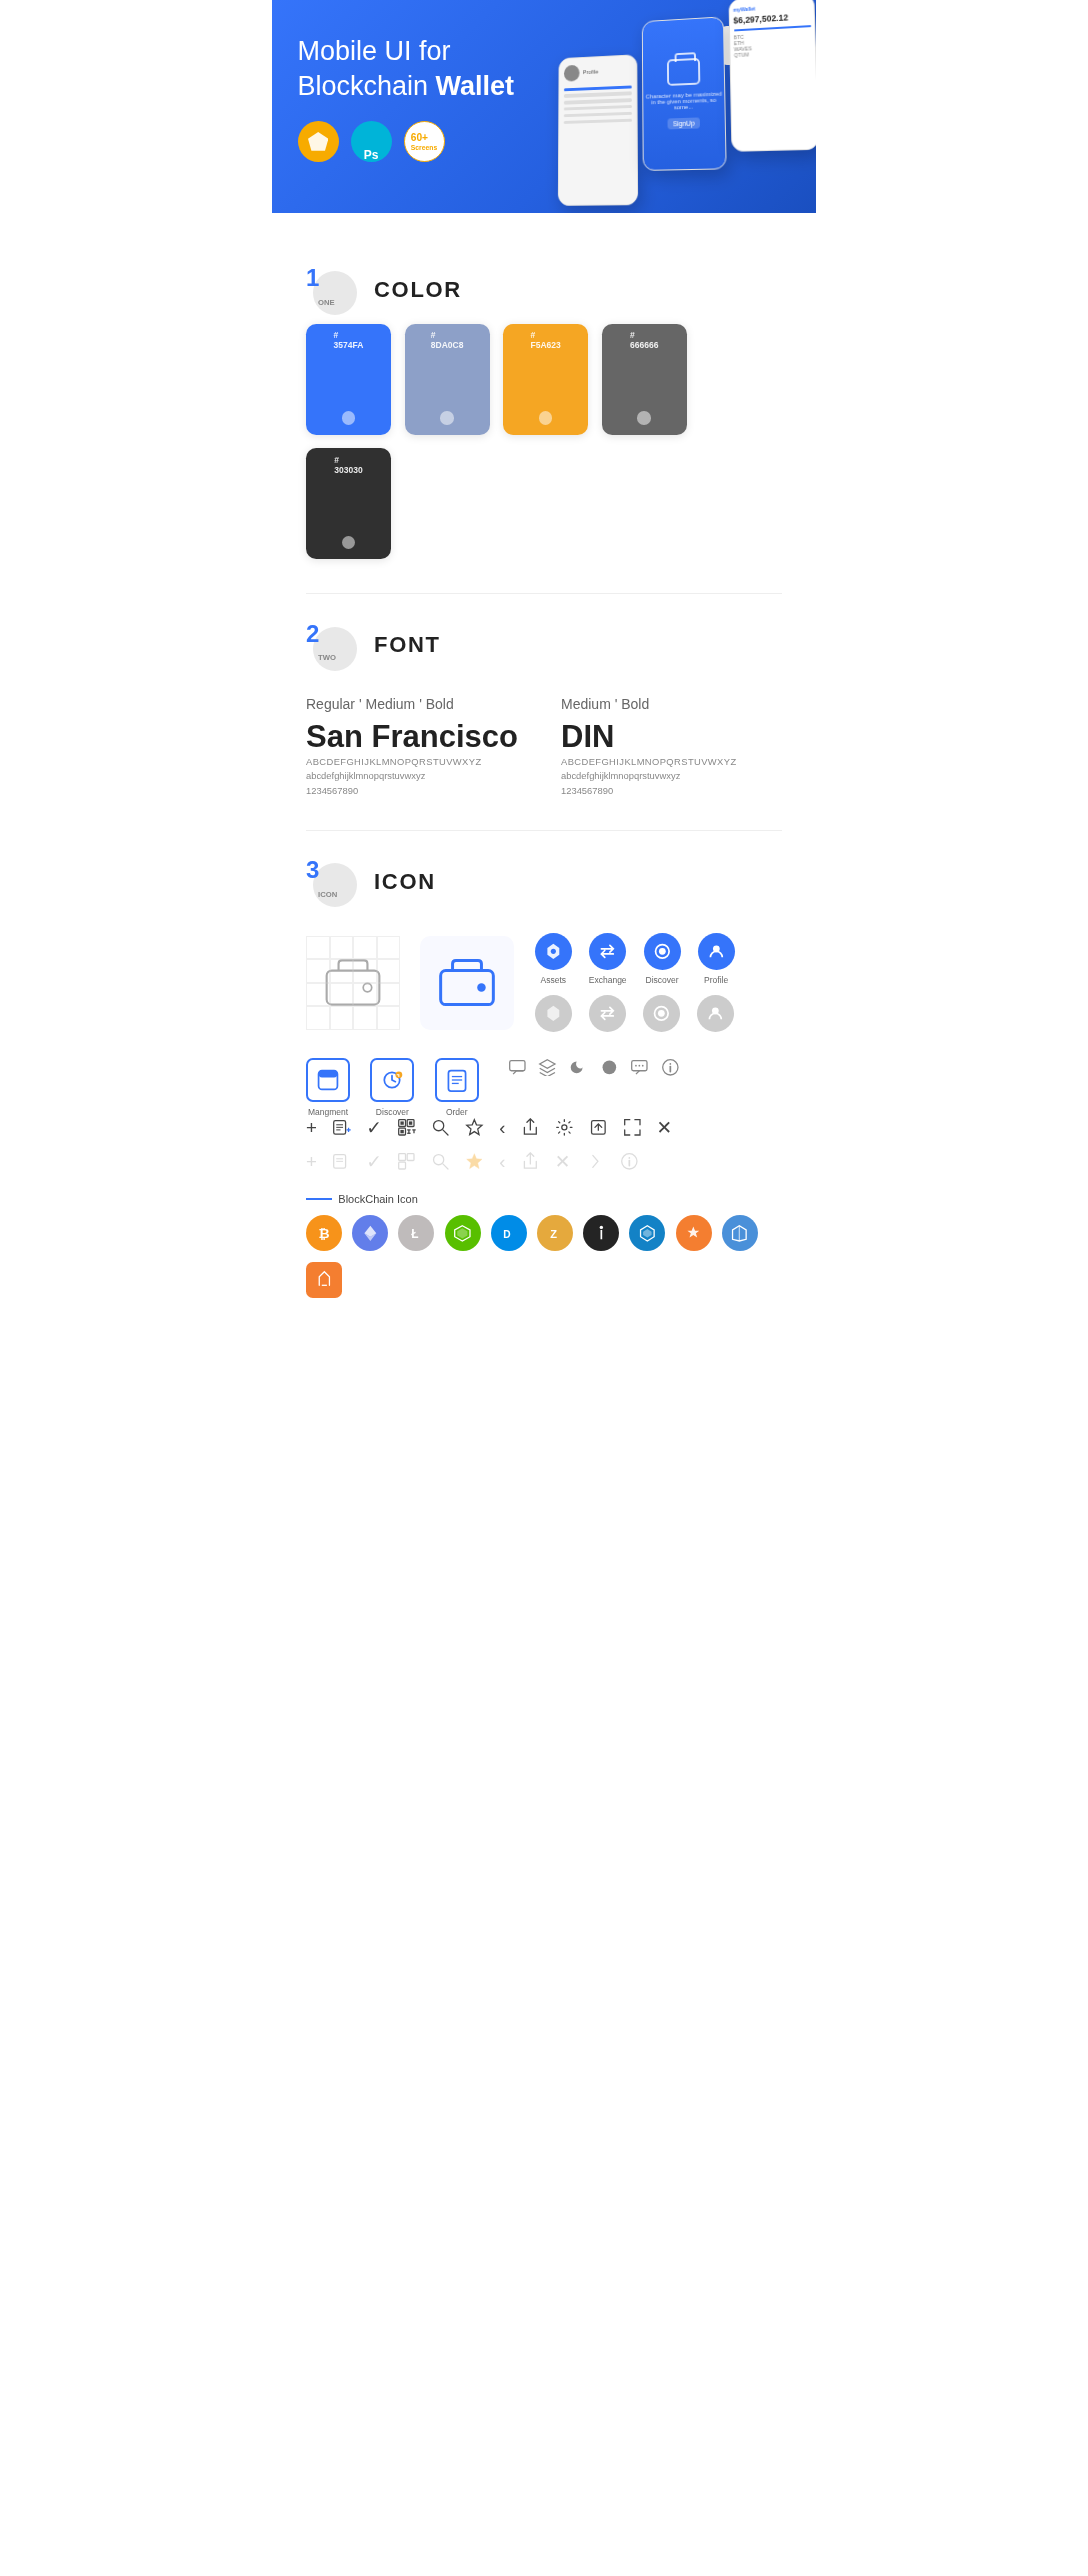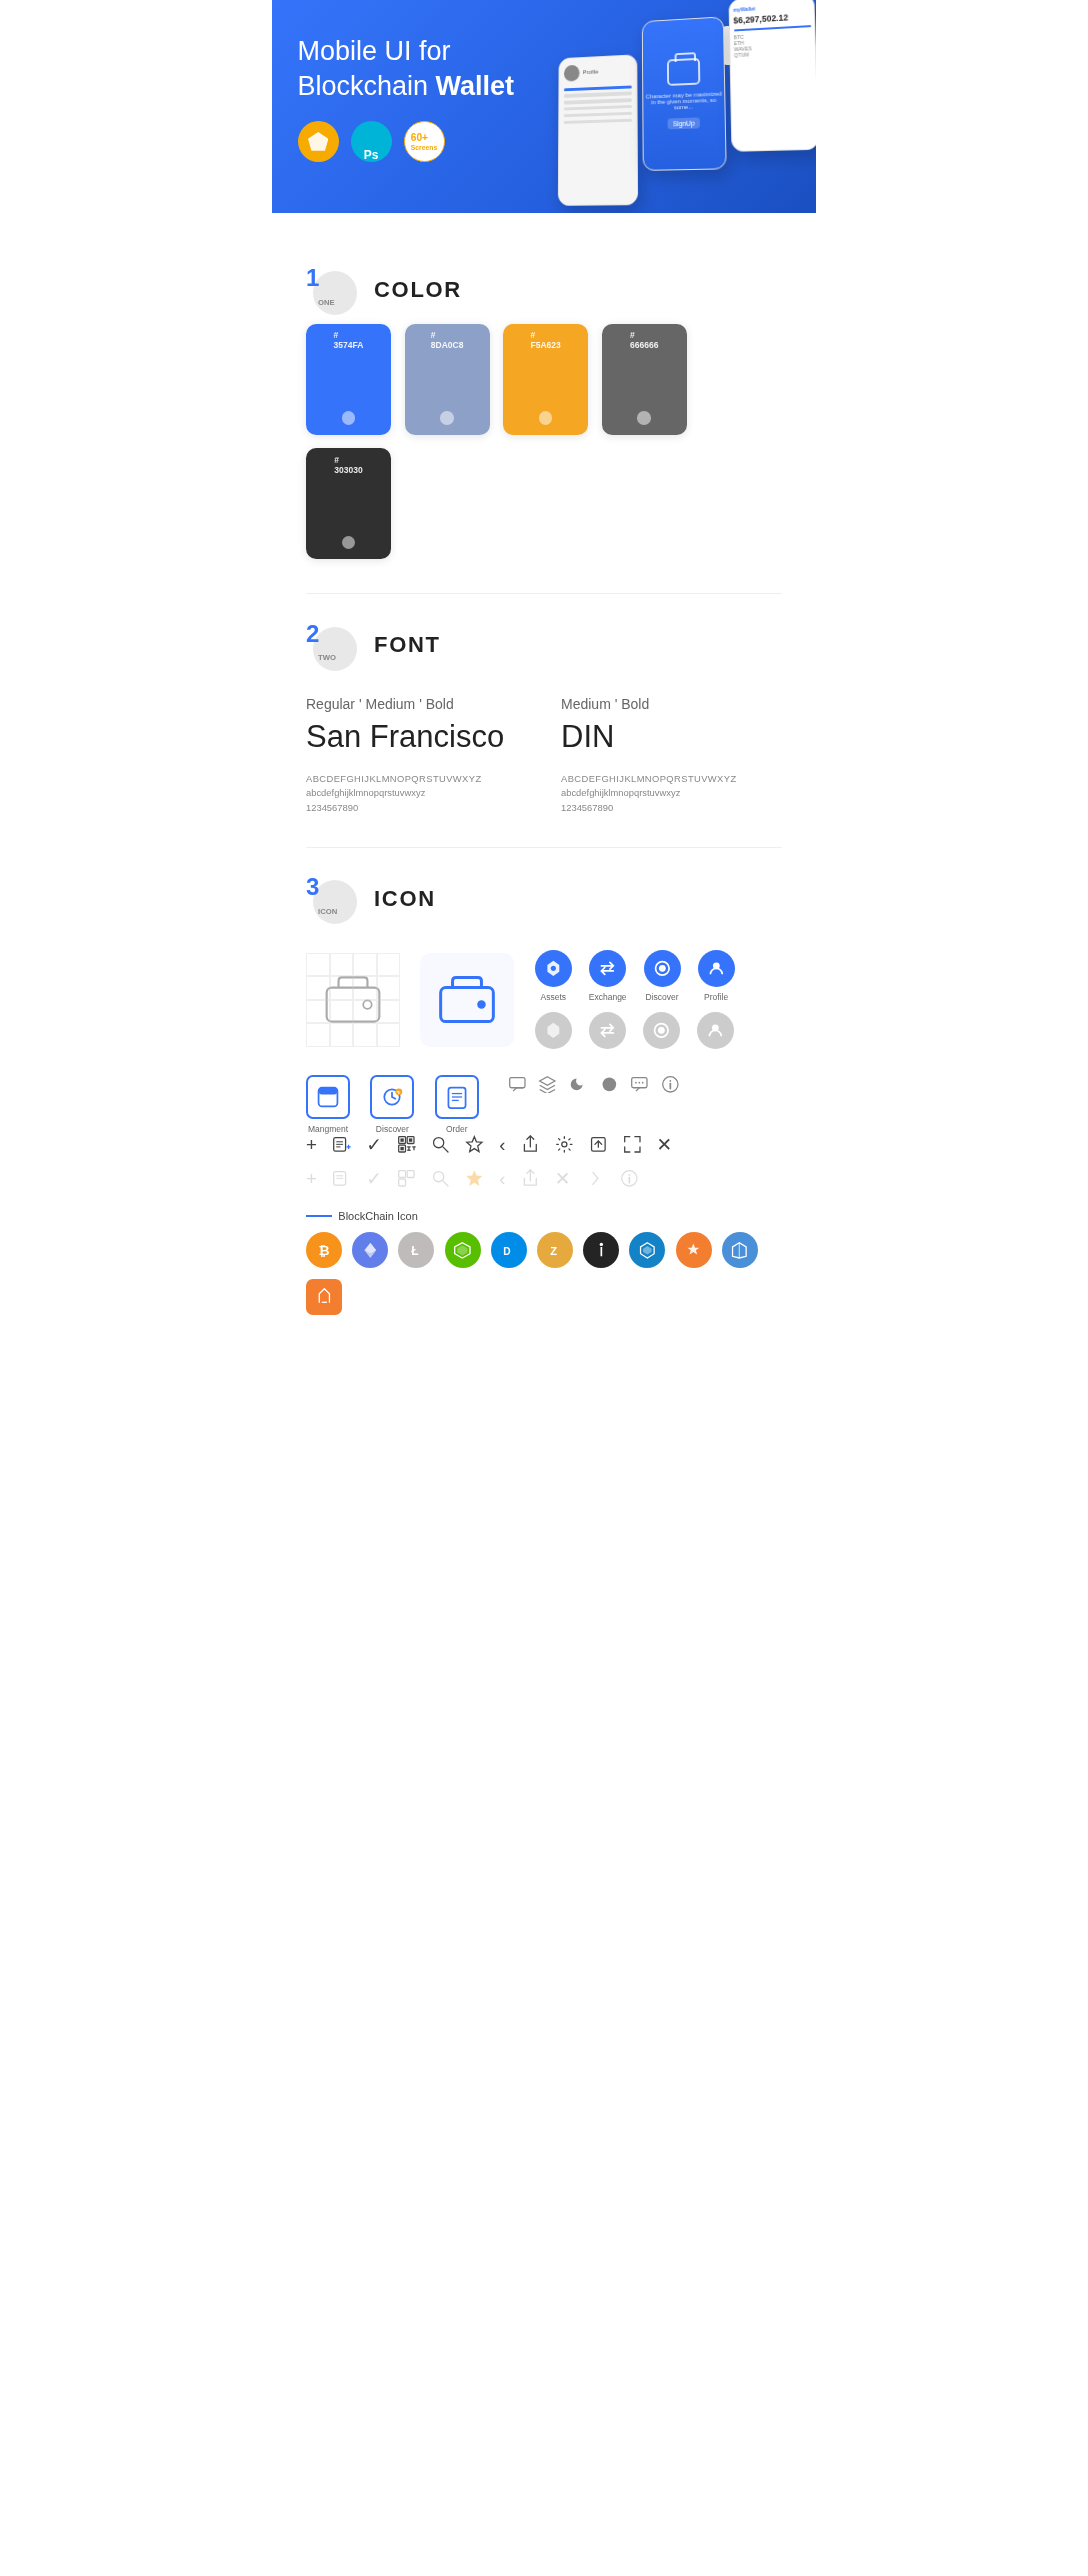--- a/index.html
+++ b/index.html
@@ -143,21 +143,21 @@
     .color-dot {
       width: 13.6px;
       height: 13.6px;
       border-radius: 50%;
       background: rgba(255,255,255,0.5);
     }
 
     
     .font-section { margin-bottom: 34px; }
     .font-styles { color: #666; font-size: 14px; margin-bottom: 6.8px; }
-    .font-name { font-size: 31px; font-weight: 400; color: #222; margin-bottom: 18px; }
+    .font-name { font-size: 31px; font-weight: 700; color: #222; margin-bottom: 1px; }
     .font-name.din { font-family: 'DIN', 'Arial Narrow', sans-serif; }
     .font-uppercase { color: #888; font-size: 9.4px; letter-spacing: 0.4px; margin-bottom: 3.4px; }
     .font-lowercase { color: #888; font-size: 9.4px; margin-bottom: 3.4px; }
     .font-numbers { color: #888; font-size: 9.4px; }
     .font-grid {
       display: grid;
       grid-template-columns: 1fr 1fr;
       gap: 34px;
     }
     .icon-item {

